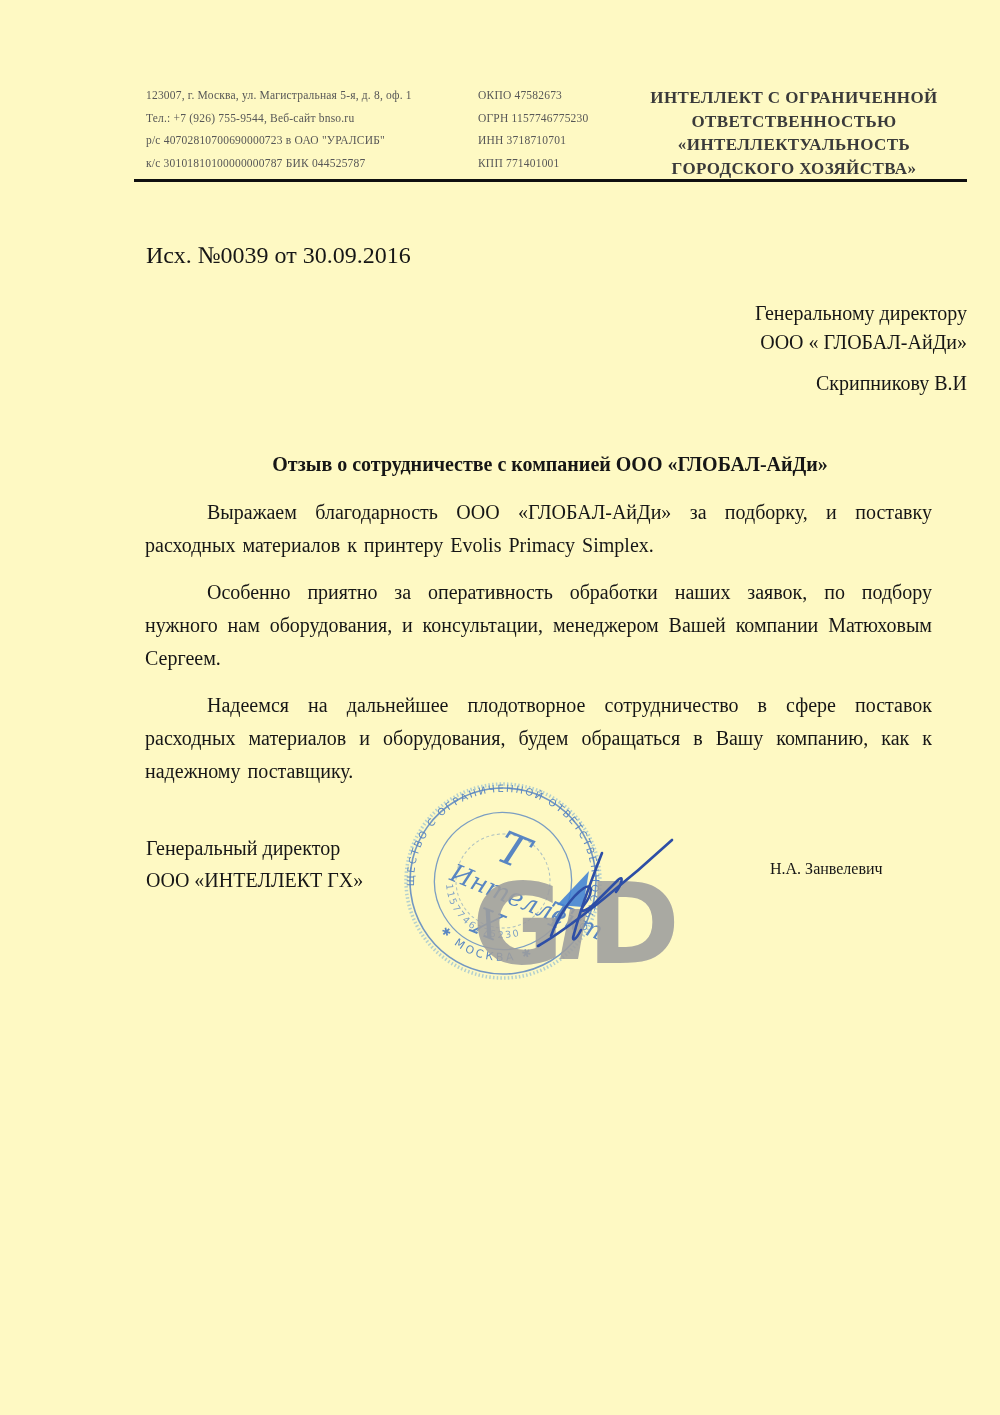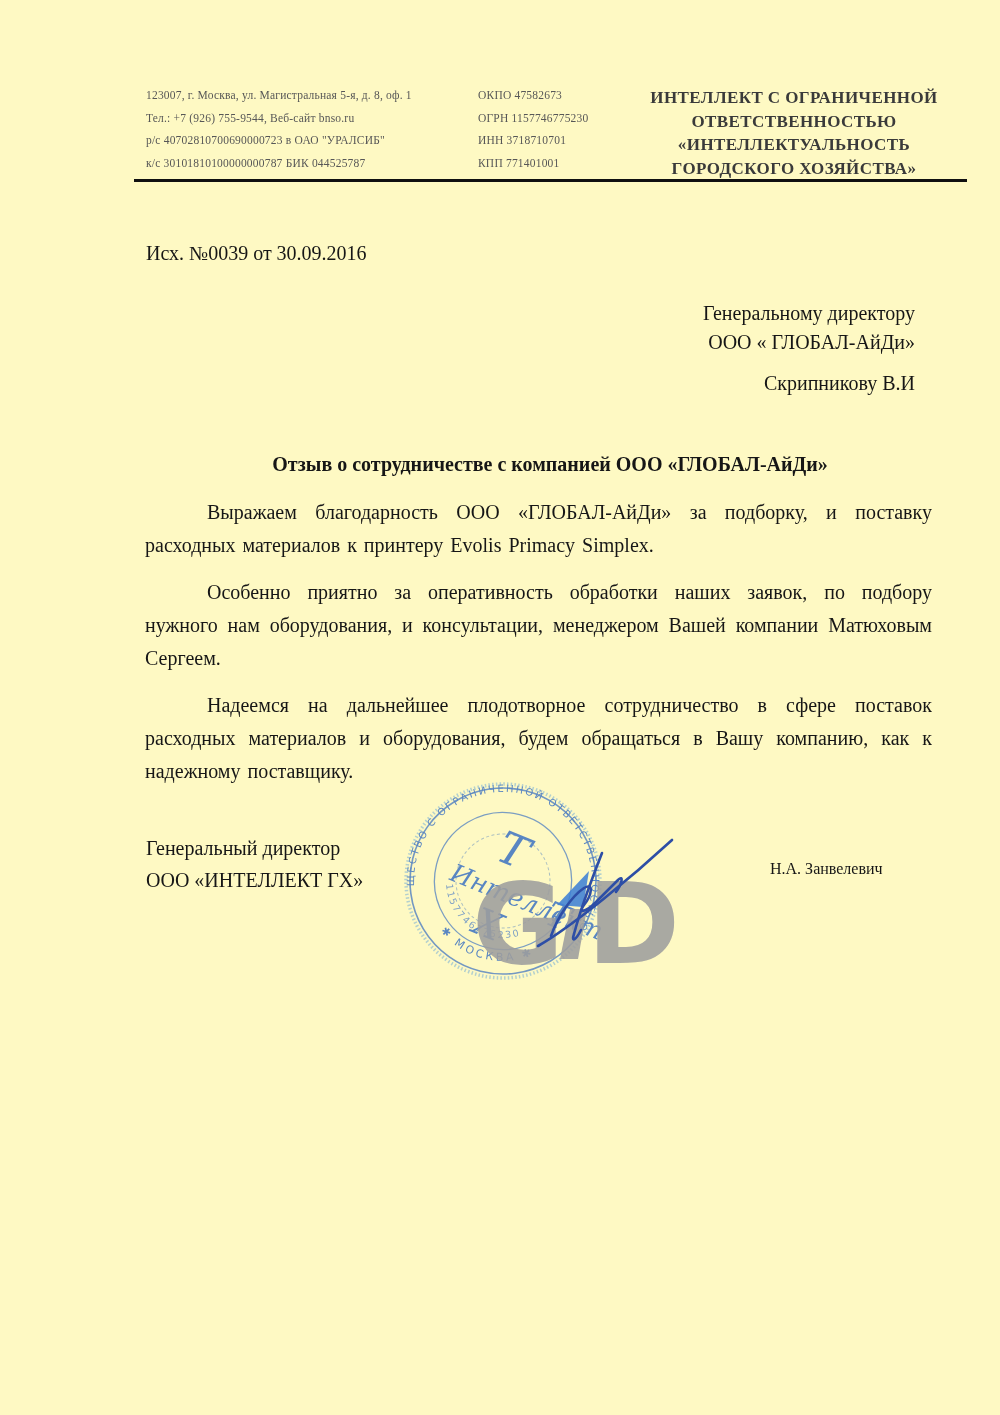--- a/index.html
+++ b/index.html
@@ -27,23 +27,23 @@
     position:absolute; left:628px; top:86px; width:332px;
     text-align:center; font-weight:bold;
     font-size:17px; line-height:23.5px; color:#3a3a3a;
     letter-spacing:0.4px;
   }
   .divider {
     position:absolute; left:134px; top:179px; width:833px; height:3px;
     background:#101010;
   }
   
-  .ref { position:absolute; left:146px; top:242px; font-size:20px; }
+  .ref { position:absolute; left:146px; top:242px; font-size:24px; }
   .recipient {
-    position:absolute; left:580px; top:299px; width:335px;
+    position:absolute; left:632px; top:299px; width:335px;
     text-align:right; font-size:20px; line-height:28.5px;
   }
   .recipient .rcp-name { margin-top:13px; }
   
   .title {
     position:absolute; left:150px; top:453px; width:800px;
     text-align:center; font-weight:bold; font-size:20px;
   }
   .body-text {
     position:absolute; left:145px; top:496px; width:787px;

